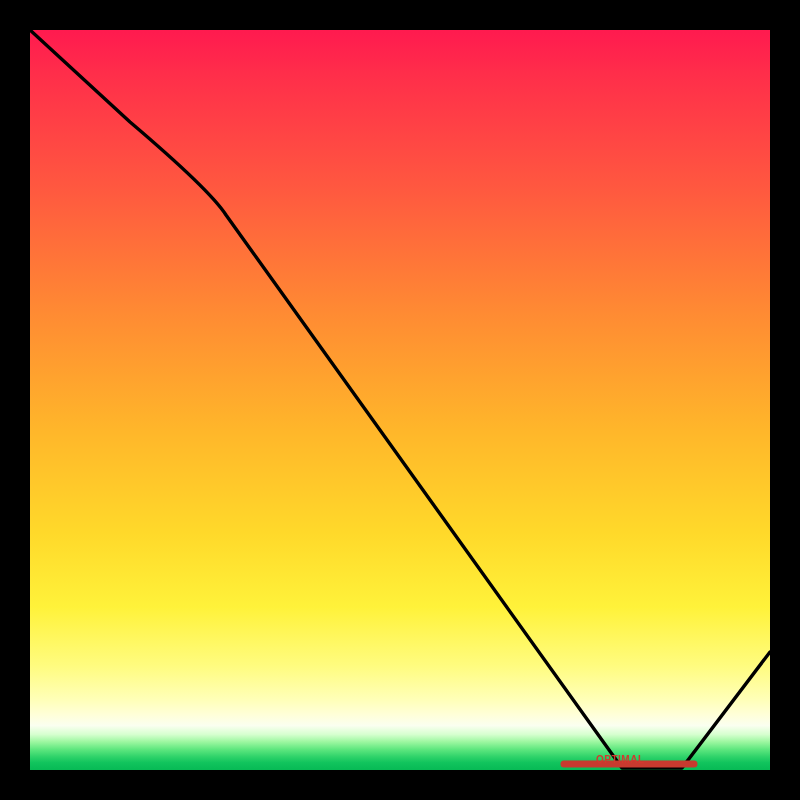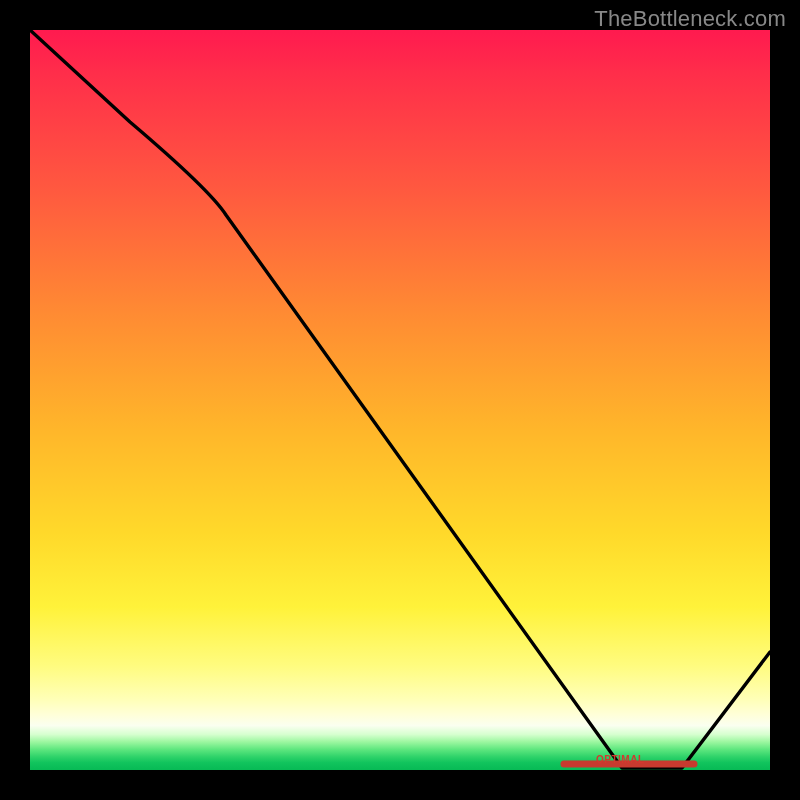--- a/index.html
+++ b/index.html
@@ -75,21 +75,20 @@
     font-weight: 700;
     letter-spacing: 0.5px;
     color: #d23a2f;
     white-space: nowrap;
   }
 </style>
 </head>
 <body>
 
 <div class="frame">
-  <div class="watermark">TheBottleneck.com</div>
 
   <div class="plot-outer">
     <div class="plot-gradient"></div>
 
     <svg class="svg-layer" viewBox="0 0 740 740" preserveAspectRatio="none">
 
       <path d="M 0 0
                L 100 92
                Q 180 160 196 185
                L 592 738

